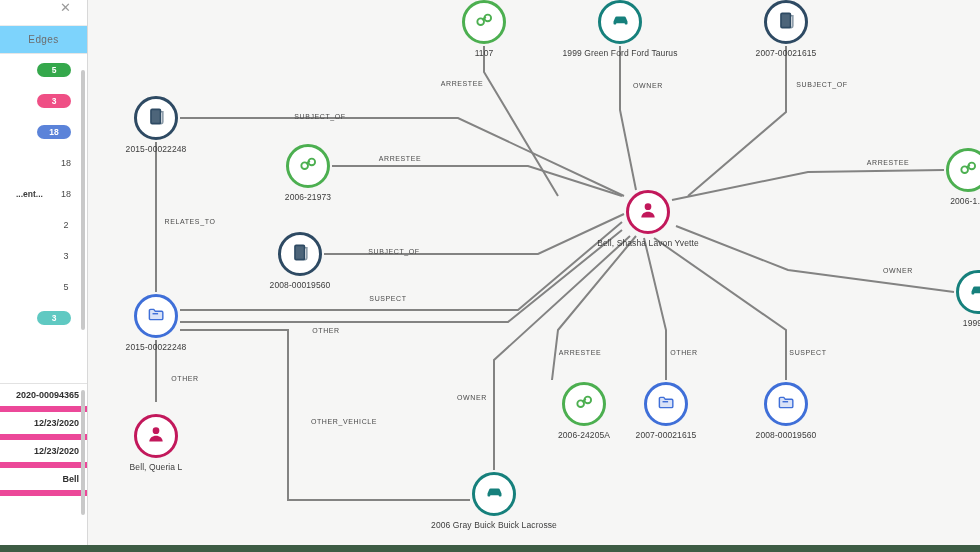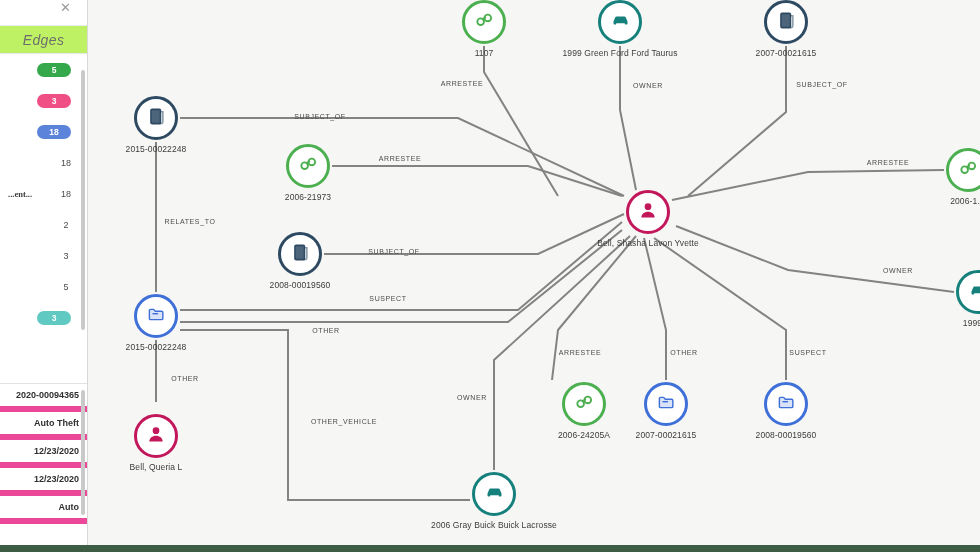--- a/index.html
+++ b/index.html
@@ -20,35 +20,35 @@
   .panel-topbar {
     height: 26px; position: relative; flex: 0 0 26px;
     border-bottom: 1px solid #ececec; background: #fff;
   }
   .close-x {
     position: absolute; right: 16px; top: 1px;
     font-size: 13px; color: #9a9a9a; line-height: 1; cursor: pointer;
   }
   .panel-header {
     flex: 0 0 28px; display: flex; align-items: center; justify-content: center;
-    font-size: 14px; color: #6d6d6d; letter-spacing: .4px;
-    border-bottom: 1px solid #e6e6e6; background: #bef264; font-style: italic;
+    font-size: 10px; color: #6d6d6d; letter-spacing: .4px;
+    border-bottom: 1px solid #e6e6e6; background: #7dd3fc;
   }
   .legend-scroll {
     flex: 0 0 330px; position: relative; overflow: hidden; background: #fff;
     border-bottom: 1px solid #e2e2e2;
   }
   .legend-row {
     height: 31px; display: flex; align-items: center;
     padding: 0 10px 0 0; gap: 4px;
   }
   .legend-label {
     flex: 1 1 auto; font-size: 8.5px; color: #3b3b3b;
     white-space: nowrap; overflow: hidden; text-align: left;
-    font-weight: 700; padding-left: 8px; direction: rtl; font-family: Liberation Serif, serif;
+    font-weight: 700; padding-left: 16px; direction: rtl;
   }
   .legend-count {
     flex: 0 0 auto; font-size: 9px; color: #4a4a4a; min-width: 22px; text-align: center;
   }
   .pill {
     display: inline-block; min-width: 34px; padding: 2px 9px;
     border-radius: 9px; color: #fff; font-size: 8.5px; text-align: center;
     font-weight: 700; margin-left: auto; margin-right: 6px;
   }
   .legend-scrollbar {
@@ -153,24 +153,23 @@
             <span class="legend-label"></span>
             <span class="pill" style="background:#5fc9c2">3</span>
           </div>
         </div>
       <div class="legend-scrollbar"></div>
     </div>
 
     <div class="detail-table">
       <div id="detail-rows">
           <div class="detail-row">2020-00094365</div>
-          <div class="detail-row">Auto Theft</div>
           <div class="detail-row">12/23/2020</div>
           <div class="detail-row">12/23/2020</div>
-          <div class="detail-row">Auto</div>
+          <div class="detail-row">Bell</div>
         </div>
       <div class="detail-scrollbar"></div>
     </div>
   </div>
 
   <div class="canvas">
     <svg class="graph-svg">
       <g stroke="#6f6f6f" stroke-width="2" fill="none" opacity="0.85">
 
         <path d="M396,46 L396,72 L470,196"></path>

